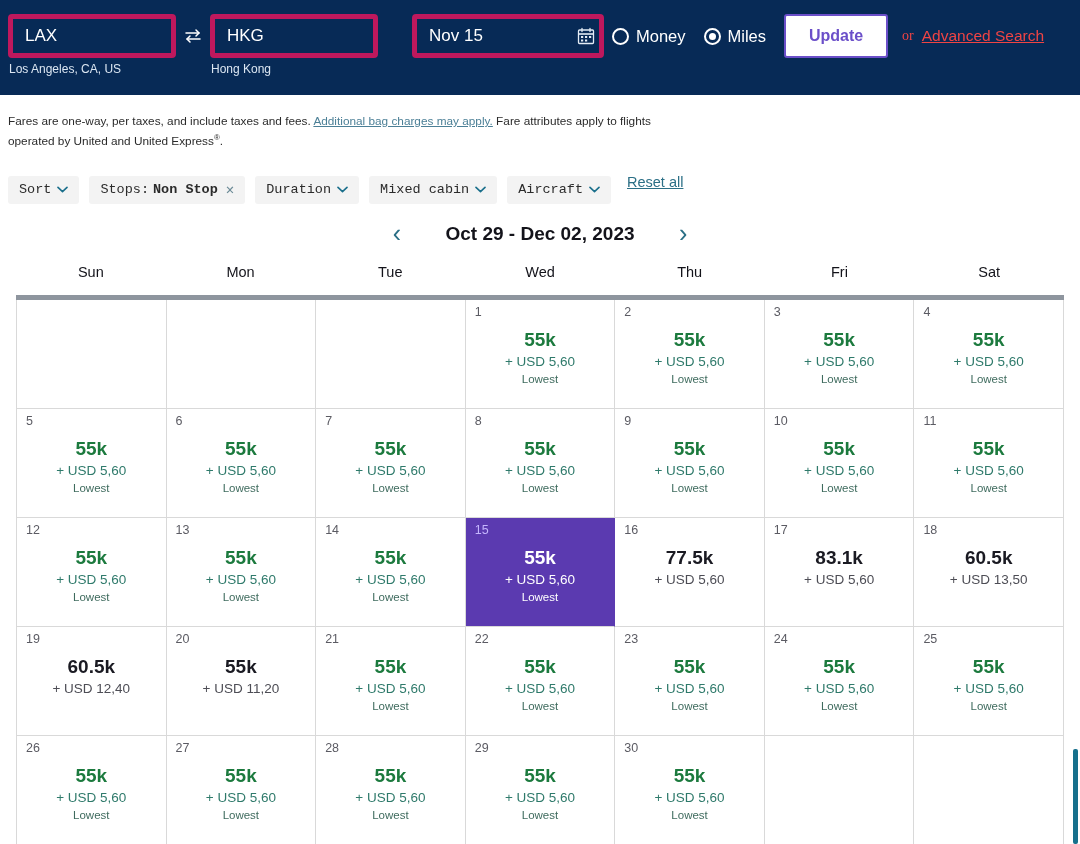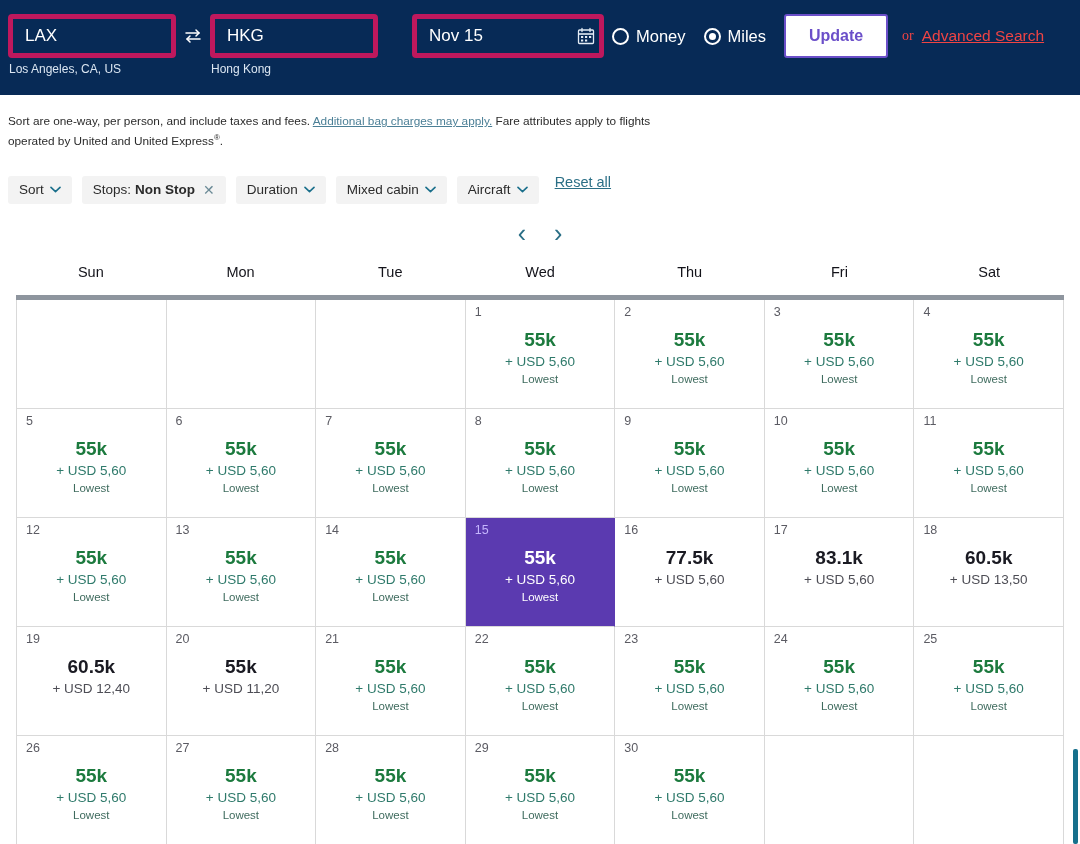--- a/index.html
+++ b/index.html
@@ -125,21 +125,21 @@
   }
   .chip {
     display: flex; align-items: center;
     height: 28px;
     background: #f3f3f3;
     border: none; border-radius: 3px;
     padding: 0 11px;
     margin-right: 10px;
     font-size: 13.5px;
     color: #2b2b2b;
-    font-family: Liberation Sans, sans-serif;
+    font-family: Liberation Mono, monospace;
     cursor: pointer;
     white-space: nowrap;
     margin-top: 16px;
   }
   .chip .chip-strong { font-weight: bold; margin-left: 4px; }
   .chev {
     margin-left: 6px; color: #1a6f8b;
     display: inline-flex; align-items: center;
   }
   .chip-x {
@@ -305,21 +305,21 @@
     </div>
   </div>
 
   <button class="update-btn">Update</button>
 
   <span class="or-text">or</span>
   <span class="adv-link">Advanced Search</span>
 </div>
 
 <div class="disclaimer">
-  <span>Sort are one-way, per person, and include taxes and fees. </span><a href="#">Additional bag charges may apply.</a><span> Fare attributes apply to flights operated by United and United Express</span><sup>®</sup><span>.</span>
+  <span>Fares are one-way, per taxes, and include taxes and fees. </span><a href="#">Additional bag charges may apply.</a><span> Fare attributes apply to flights operated by United and United Express</span><sup>®</sup><span>.</span>
 </div>
 
 <div class="filter-bar" id="filter-bar">
     <button class="chip">
       <span>Sort</span>
       <span class="chev">
         <svg width="11" height="7" viewBox="0 0 11 7" fill="none" stroke="currentColor" stroke-width="1.6" stroke-linecap="round" stroke-linejoin="round">
           <path d="M1 1.4l4.5 4.2L10 1.4"></path>
         </svg>
       </span>
@@ -351,20 +351,21 @@
         <svg width="11" height="7" viewBox="0 0 11 7" fill="none" stroke="currentColor" stroke-width="1.6" stroke-linecap="round" stroke-linejoin="round">
           <path d="M1 1.4l4.5 4.2L10 1.4"></path>
         </svg>
       </span>
     </button>
     <span class="reset-link">Reset all</span>
   </div>
 
 <div class="range-nav">
   <button class="range-arrow">‹</button>
+  <div class="range-title">Oct 29 - Dec 02, 2023</div>
   <button class="range-arrow">›</button>
 </div>
 
 <div class="cal-wrap">
   <div class="weekday-row" id="weekday-row">
       <div class="weekday">Sun</div>
       <div class="weekday">Mon</div>
       <div class="weekday">Tue</div>
       <div class="weekday">Wed</div>
       <div class="weekday">Thu</div>

